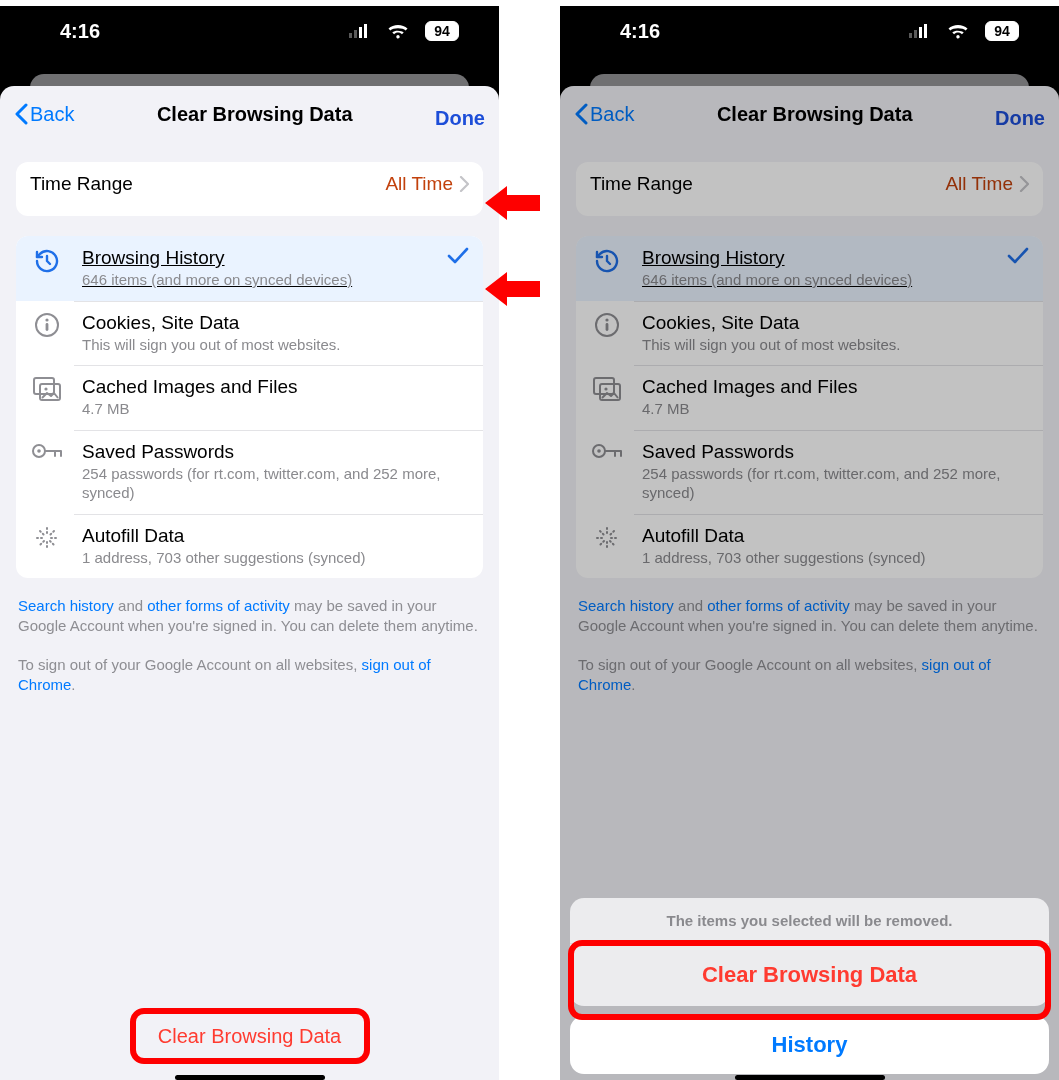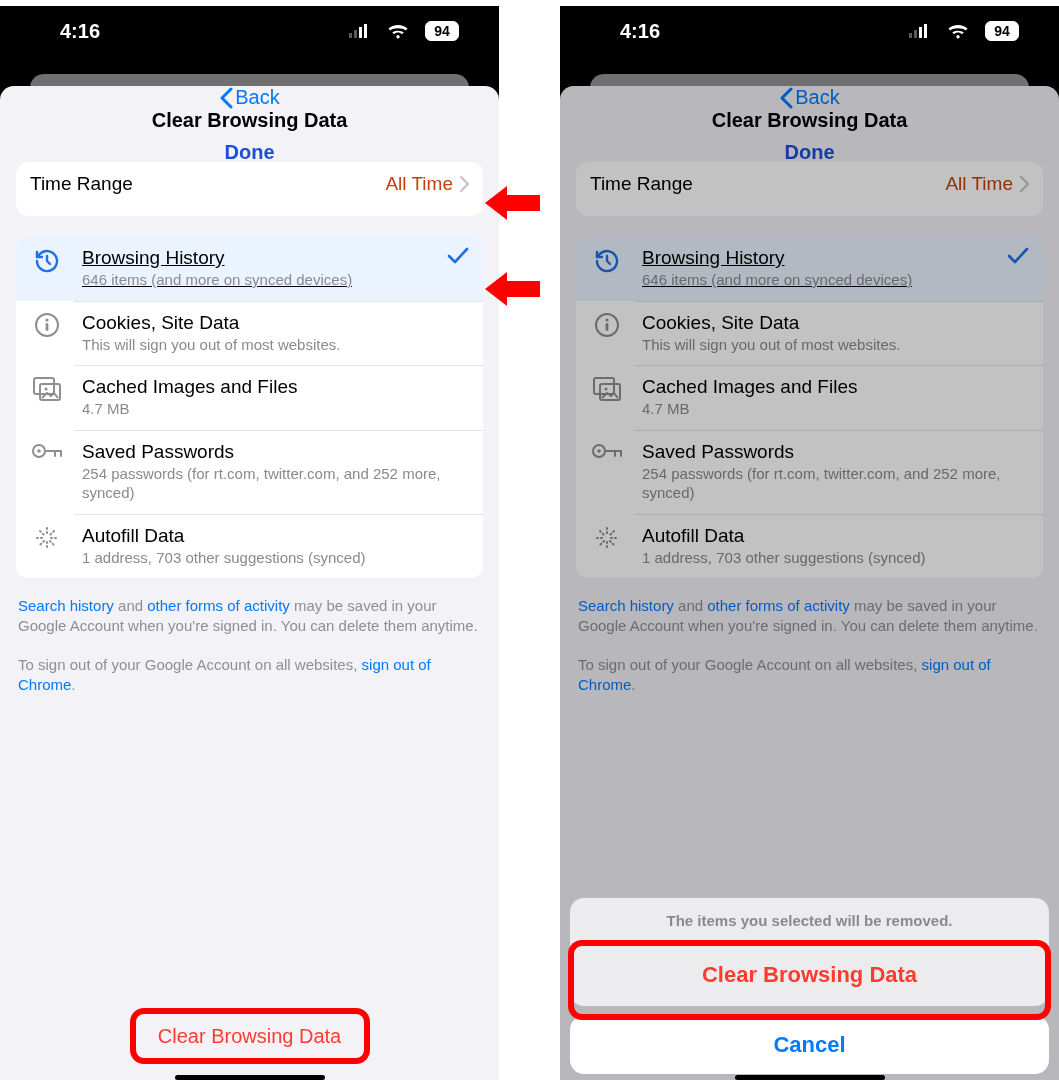--- a/index.html
+++ b/index.html
@@ -14,21 +14,21 @@
   .sb-time { font-size:20px; font-weight:600; }
   .sb-icons { display:flex; align-items:center; gap:16px; }
   .sb-cell svg, .sb-wifi svg { display:block; }
   .sb-batt { border:1.5px solid #fff; border-radius:6px; padding:1px 5px 1px 5px; font-size:14px; font-weight:700; line-height:16px; min-width:34px; text-align:center; background:#fff; color:#000; }
 
   
   .sheetbg { position:absolute; top:68px; left:30px; right:30px; height:20px; background:#707072; border-radius:14px 14px 0 0; }
   .sheet { position:absolute; top:80px; left:0; right:0; bottom:0; background:#f2f2f7; border-radius:14px 14px 0 0; overflow:hidden; }
 
   
-  .navbar { height:56px; display:flex; align-items:center; justify-content:space-between; padding:0 14px;flex-direction:column; }
+  .navbar { height:56px; display:flex; align-items:center; justify-content:space-between; padding:0 14px; }
   .nav-back { display:flex; align-items:center; color:#007aff; font-size:20px; }
   .nav-back svg { margin-right:2px; }
   .nav-title { font-size:20px; font-weight:600; }
   .nav-done  { color:#1d4ed8; font-size:20px; font-weight:600;margin-top:9px; }
 
   
   .content { position:absolute; top:56px; left:0; right:0; bottom:0; overflow:hidden; }
   .group { margin:20px 16px 0; background:#fff; border-radius:12px; overflow:hidden; }
   .row { display:flex; align-items:flex-start; min-height:54px; padding:11px 14px; gap:18px; position:relative; }
   .row + .row::before { content:""; position:absolute; left:58px; right:0; top:0; height:1px; background:#e3e3e6; }
@@ -356,20 +356,20 @@
           <span>To sign out of your Google Account on all websites, </span><a>sign out of Chrome</a><span>.</span>
         </div>
       </div>
 
       <div class="dimmer"></div>
       <div class="actionsheet">
         <div class="as-card">
           <div class="as-msg">The items you selected will be removed.</div>
           <div class="as-btn as-danger">Clear Browsing Data</div>
         </div>
-        <div class="as-cancel">Cancel</div>
+        <div class="as-cancel">History</div>
         <div class="as-highlight" style="left:-2px; right:-2px; top:42px; height:80px"></div>
       </div>
       <div class="home-ind"></div>
     </div>
   </div>
 
 </div>
 
 </body></html>

